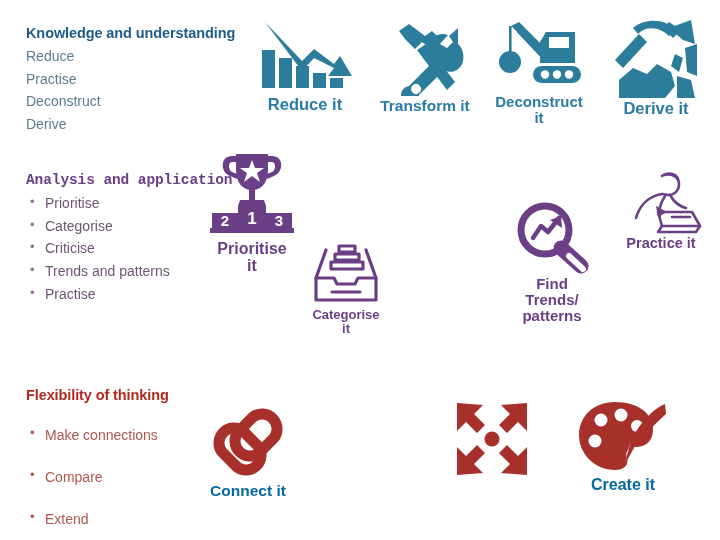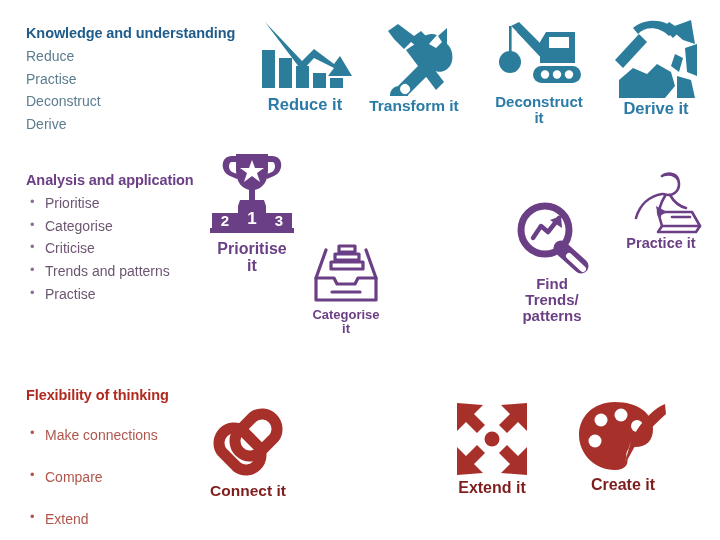--- a/index.html
+++ b/index.html
@@ -27,45 +27,45 @@
   .blk-list.bulleted li{padding-left:19px;position:relative;}
   .blk-list.bulleted li:before{
     content:"\2022";position:absolute;left:4px;top:-1px;font-size:13px;
   }
 
   #block-knowledge{left:26px;top:12px;}
   #block-knowledge .blk-head{color:#1f5c8b;}
   #block-knowledge .blk-list li{color:#5c7c90;}
 
   #block-analysis{left:26px;top:159px;}
-  #block-analysis .blk-head{color:#6b3f86;}
+  #block-analysis .blk-head{color:#6b3f86;font-family:Liberation Mono, monospace;}
   #block-analysis .blk-list li{color:#6d5572;}
   #block-analysis .blk-list li:before{color:#8b6f96;}
 
   #block-flex{left:26px;top:374px;}
   #block-flex .blk-head{color:#b02a20;}
   #block-flex .blk-list li{color:#b0554c;}
   #block-flex .blk-list li:before{color:#b0554c;}
   #block-flex .blk-list li{line-height:1.58;margin-top:20px;}
 
   
   .tile{position:absolute;text-align:center;}
   .tile .glyph{display:block;margin:0 auto;}
   .tile .cap{
     display:block;font-weight:bold;line-height:1.08;
     margin-top:2px;white-space:pre-line;
   }
   .teal .cap{color:#2a7ba6;}
   .purple .cap{color:#6b3f86;}
-  .red .cap{color:#7f1d1d;}
+  .red .cap{color:#0369a1;}
 
   
   #tile-reduce      {left:243px;top:16px;width:124px;}
   #tile-reduce .cap {font-size:16.5px;}
-  #tile-transform   {left:356px;top:22px;width:116px;}
+  #tile-transform   {left:367px;top:22px;width:116px;}
   #tile-transform .cap{font-size:15.5px;}
   #tile-deconstruct {left:483px;top:22px;width:112px;}
   #tile-deconstruct .cap{font-size:15px;}
   #tile-derive      {left:598px;top:14px;width:116px;}
   #tile-derive .cap {font-size:16.5px;}
 
   #tile-prioritise  {left:193px;top:150px;width:118px;}
   #tile-prioritise .cap{font-size:16px;}
   #tile-categorise  {left:296px;top:238px;width:100px;}
   #tile-categorise .cap{font-size:13px;}
@@ -284,21 +284,20 @@
   <div class="tile red" id="tile-extend">
     <svg class="glyph" width="78" height="76" viewBox="0 0 78 76">
       <g fill="#a8302a">
         <circle cx="39" cy="38" r="7.5"></circle>
         <path d="M4 2 L30 4 L21 13 L32 24 L24 32 L13 21 L4 30 Z"></path>
         <path d="M74 2 L48 4 L57 13 L46 24 L54 32 L65 21 L74 30 Z"></path>
         <path d="M4 74 L30 72 L21 63 L32 52 L24 44 L13 55 L4 46 Z"></path>
         <path d="M74 74 L48 72 L57 63 L46 52 L54 44 L65 55 L74 46 Z"></path>
       </g>
     </svg>
-    <span class="cap">Extend it</span>
   </div>
 
   <div class="tile red" id="tile-create">
     <svg class="glyph" width="88" height="74" viewBox="0 0 88 74">
       <g fill="#a8302a">
         <path d="M36 2 C14 2 0 17 0 35 C0 54 16 70 36 70 C46 70 50 64 48 58 C46 52 49 47 56 47 C68 47 74 40 74 29 C74 13 58 2 36 2 Z"></path>
         <circle cx="22" cy="20" r="6.5" fill="#ffffff"></circle>
         <circle cx="42" cy="15" r="6.5" fill="#ffffff"></circle>
         <circle cx="58" cy="26" r="6" fill="#ffffff"></circle>
         <circle cx="16" cy="41" r="6.5" fill="#ffffff"></circle>

